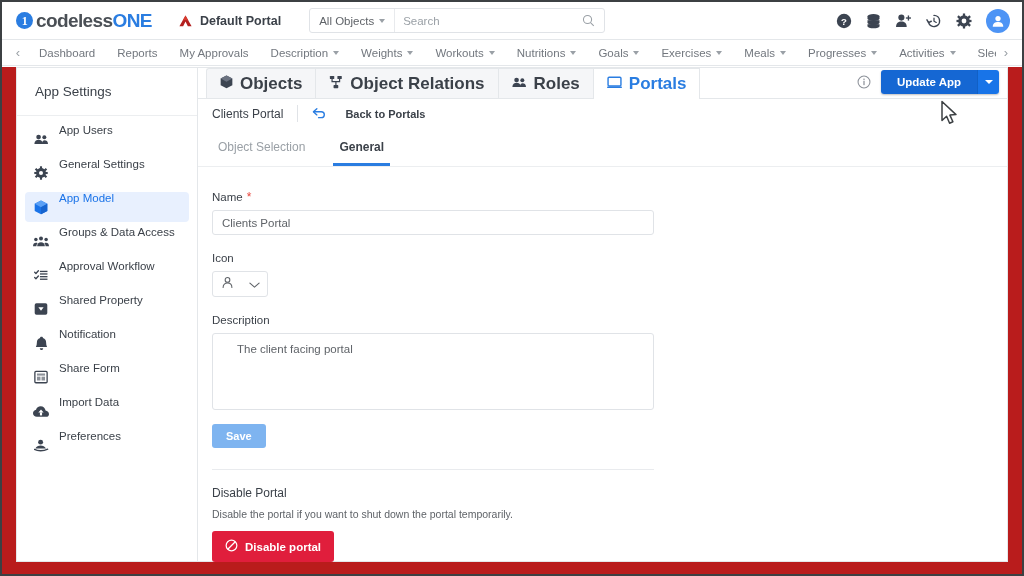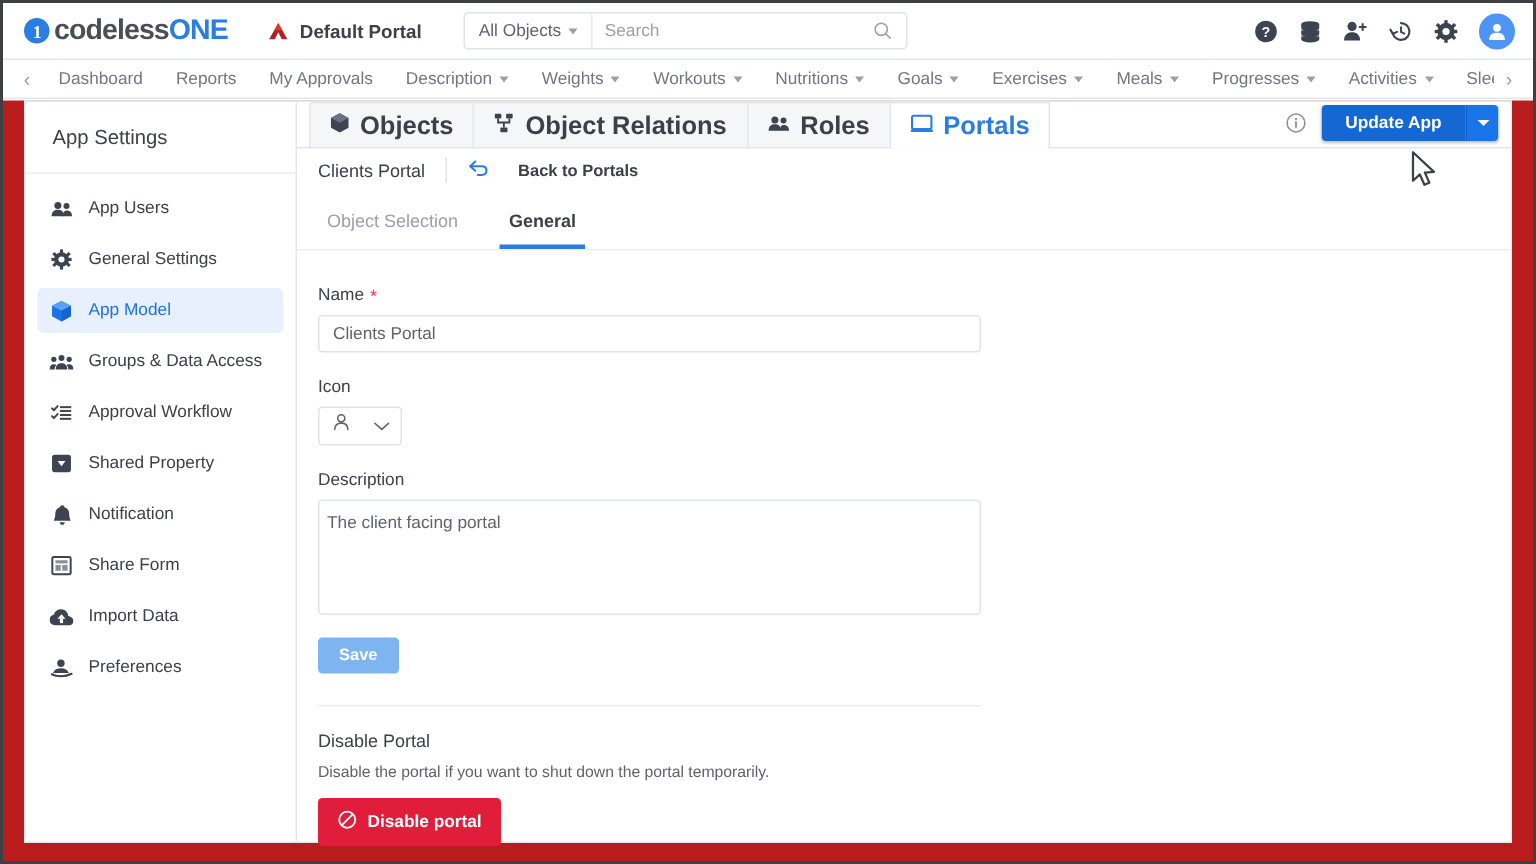--- a/index.html
+++ b/index.html
@@ -127,21 +127,21 @@
     display: flex; flex-direction: column;
     flex: 0 0 182px;
   }
   .sidebar-title {
     font-size: 13.5px; color: #3b4149;
     padding: 16px 0 16px 18px;
     border-bottom: 1px solid #eceef0;
   }
   .side-list { padding: 8px 8px 0 8px; }
   .side-item {
-    display:flex; align-items:center; gap: 10px;
+    display:flex; gap: 10px;
     height: 30px; padding: 0 8px;
     font-size: 11.5px; color: #3b4149;
     border-radius: 4px; cursor: pointer;
     margin-bottom: 4px;
   }
   .side-item .sico { width: 16px; display:flex; align-items:center; justify-content:center; flex:0 0 16px;}
   .side-item.active { background: #e8f0fe; color: #1a73e8; }
 
   
   .main {
@@ -247,21 +247,21 @@
   .icon-select {
     width: 56px; height: 26px;
     border: 1px solid #e0e3e7; border-radius: 3px;
     display:flex; align-items:center; justify-content:space-around;
     cursor: pointer; background:#fff;
   }
   .ftext {
     width: 442px; height: 77px;
     border: 1px solid #e0e3e7; border-radius: 3px;
     font-size: 11.5px; color: #5f6368;
-    padding: 7px 5px; outline: none; resize: none;
+    padding: 7px 24px; outline: none; resize: none;
     font-family: "Liberation Sans", sans-serif;
     background: #fff; line-height: 1.4;
   }
   .save-btn {
     background: #7eb4f0; color: #fff;
     font-size: 11px; font-weight: bold;
     border: none; border-radius: 3px;
     padding: 6px 14px; cursor: pointer;
     margin-top: 10px;
     font-family: "Liberation Sans", sans-serif;

